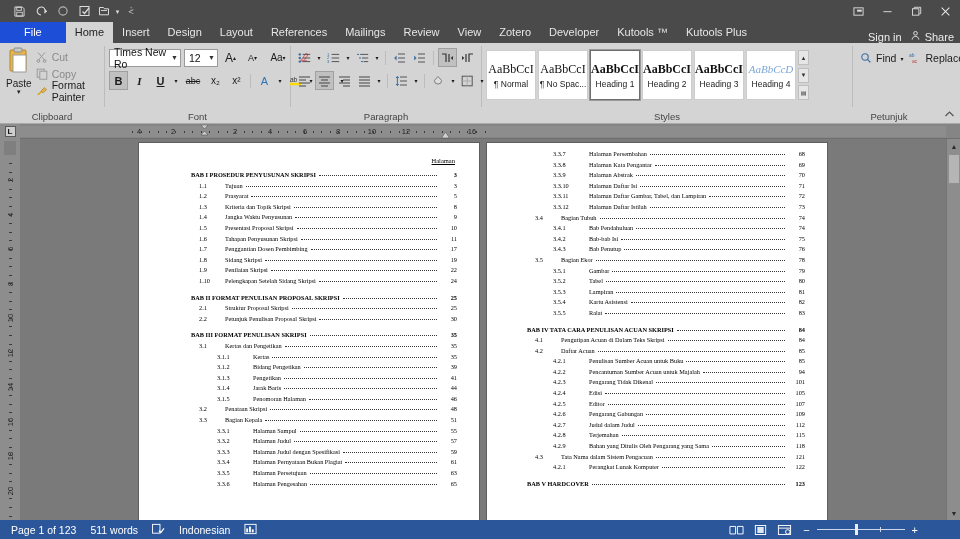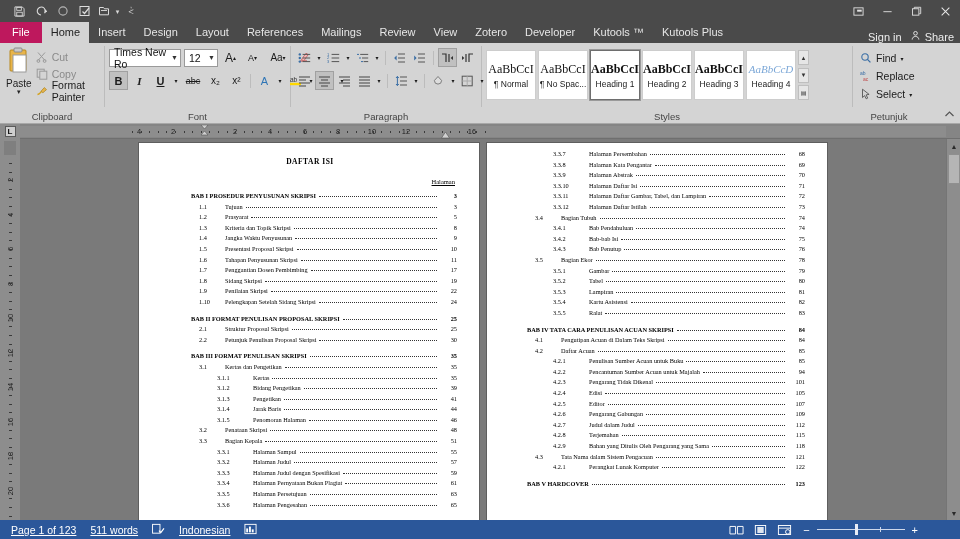--- a/index.html
+++ b/index.html
@@ -36,21 +36,21 @@
 
   
   .tabbar{
     height:21px; background:#4a4a4a; display:flex; align-items:flex-end;
     flex:0 0 21px; position:relative;
   }
   .tab{
     padding:0 9px; height:21px; line-height:21px; font-size:11px; color:#e6e6e6;
     white-space:nowrap;
   }
-  .tab.file{ background:#be185d; color:#fff; padding:0 12px; }
+  .tab.file{ background:#1d4ed8; color:#fff; padding:0 24px; }
   .tab.active{ background:#d4d4d4; color:#222; }
   .tellme{
     display:flex; align-items:center; gap:4px; padding:0 8px; height:21px;
     color:#cfcfcf; font-size:11px; font-style:italic; opacity:.95;
   }
   .tb-right{ margin-left:auto; display:flex; align-items:center; padding-right:6px; gap:8px;}
   .tb-right .it{ font-size:11px; color:#ededed; display:flex; align-items:center; gap:4px; }
 
   
   .ribbon{
@@ -175,21 +175,21 @@
   }
   .vscroll .thumb{
     position:absolute; left:1px; width:12px; background:#b5b5b5; border:1px solid #8f8f8f;
   }
 
   
   .status{
     flex:0 0 19px; height:19px; background:#2b579a; display:flex; align-items:center;
     color:#fff; font-size:10.5px; padding:0 4px; gap:0;
   }
-  .status .si{ padding:0 7px; white-space:nowrap; display:flex; align-items:center; gap:4px;text-decoration:underline;}
+  .status .si{ padding:0 7px; white-space:nowrap; display:flex; align-items:center; gap:4px;}
   .status .right{ margin-left:auto; display:flex; align-items:center; gap:2px; }
   .viewbtn{
     width:22px; height:17px; display:flex; align-items:center; justify-content:center;
   }
   .zoomslider{ display:flex; align-items:center; gap:0px; padding:0 6px; }
   .zs-track{ width:88px; height:1px; background:#cfd8ea; position:relative; margin:0 7px;}
   .zs-thumb{ position:absolute; left:38px; top:-5px; width:3px; height:11px; background:#e9edf6;}
   .zs-mid{ position:absolute; left:63px; top:-2px; width:1px; height:5px; background:#cfd8ea;}
   .zs-sign{ font-size:11px; }
   .zoomval{ width:30px; text-align:right; padding-right:4px; font-size:10.5px;margin-top:30px;}
@@ -548,21 +548,21 @@
           <div>▲</div>
           <div>▼</div>
           <div>▤</div>
         </div>
       </div>
       <div class="glabel">Styles</div>
     </div>
     <div class="gsep"></div>
 
     <div class="rgroup" style="width:72px;">
-      <div class="gcontent" style="flex-direction:column;padding-top:4px;">
+      <div class="gcontent" style="flex-direction:row;padding-top:4px;">
         <div class="edit-item">
           <span class="ficon">
             <svg width="12" height="12" viewBox="0 0 12 12">
                 <circle cx="5" cy="5" r="3.2" fill="none" stroke="#3a6ea5" stroke-width="1.1"></circle>
                 <path d="M7.4 7.4l3 3" stroke="#3a6ea5" stroke-width="1.3"></path>
               </svg>
           </span>
           <span>Find</span>
           <span style="font-size:6px;">▾</span>
         </div>
@@ -717,21 +717,20 @@
         <div class="tick" style="top: 350.8px;"></div>
         <div class="tick" style="top: 359.4px;"></div>
         <div class="tick" style="top: 368px;"></div>
         <div class="tick" style="top: 376.6px;"></div>
       </div>
 
     <div class="docarea">
       <div class="pages">
 
         <div class="page p1">
-          <div class="doctitle">DAFTAR ISI</div>
           <div class="hallabel">Halaman</div>
           <div id="toc-left">
               <div class="toc-row lvl0">
                 <span class="lbl">BAB I PROSEDUR PENYUSUNAN SKRIPSI</span>
                 <span class="dots"></span>
                 <span class="pg">3</span>
               </div>
               <div class="toc-row lvl1">
                 <span class="num">1.1</span>
                 <span class="lbl">Tujuan</span>

